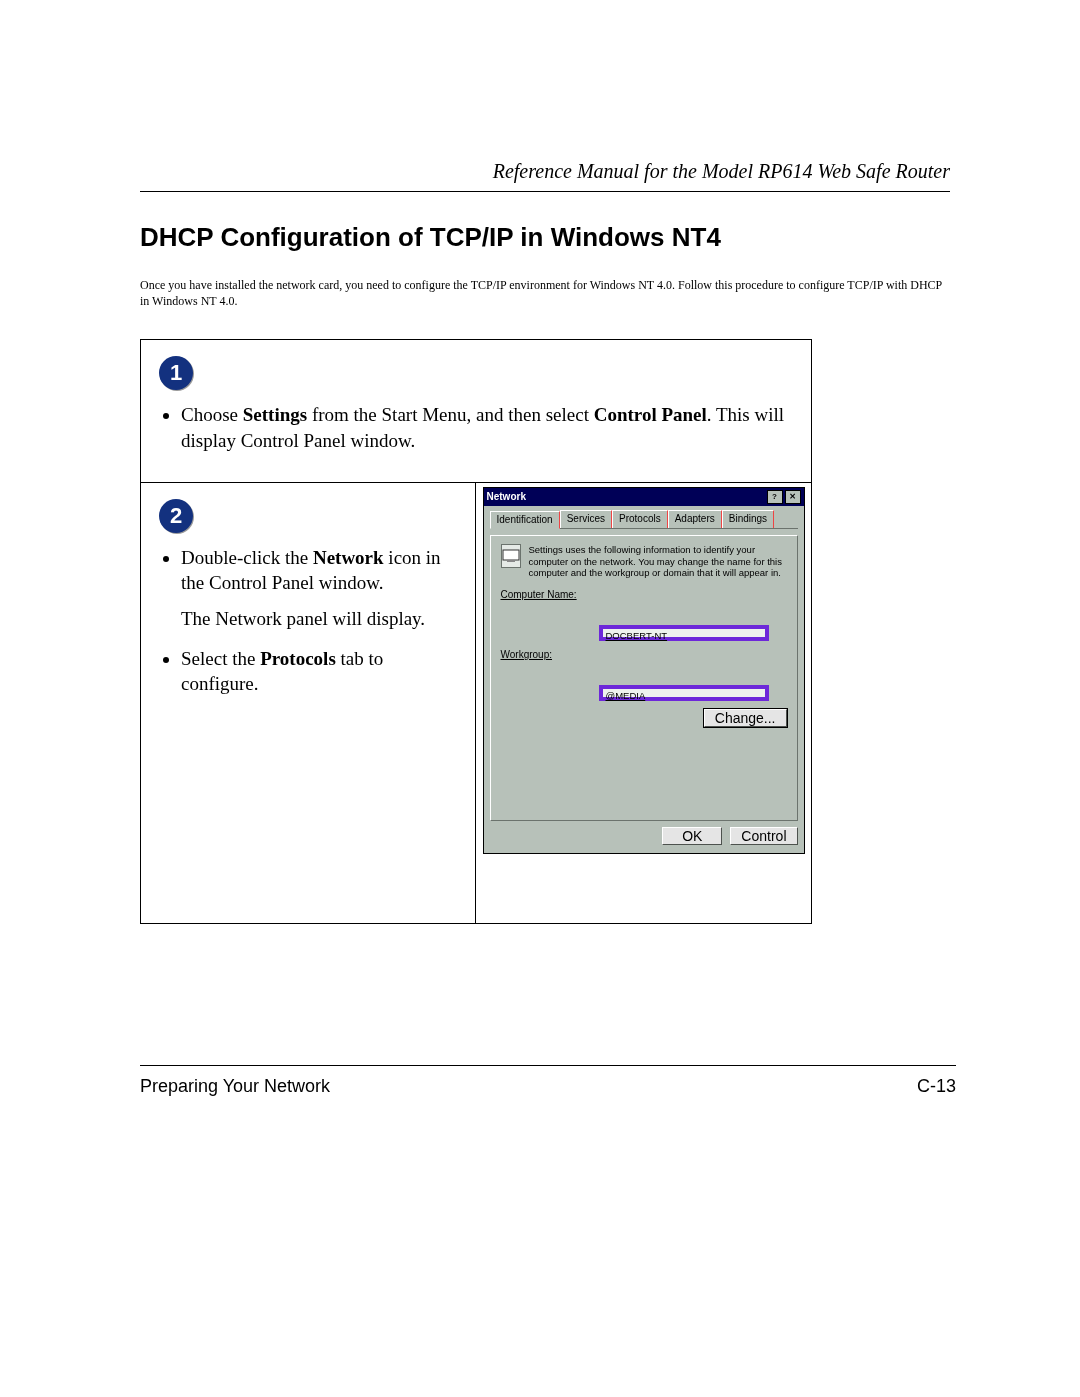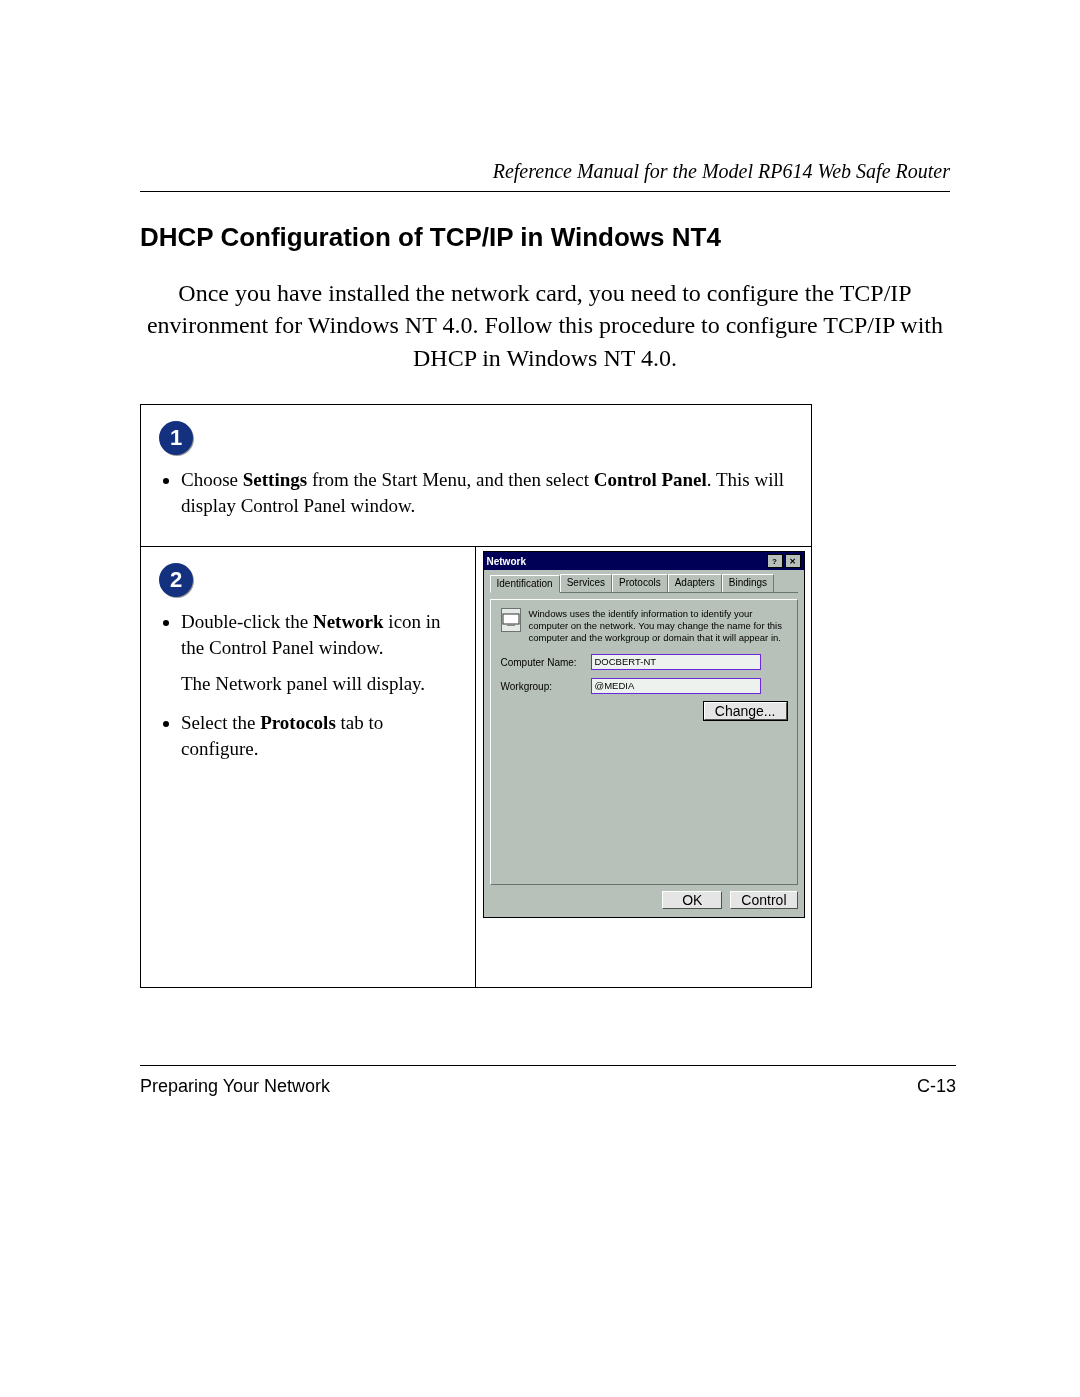--- a/index.html
+++ b/index.html
@@ -29,24 +29,23 @@
     border-top: 1px solid #000;
     margin: 0 0 30px 0;
   }
   h2.section {
     font-family: Helvetica, Arial, sans-serif;
     font-weight: bold;
     font-size: 26px;
     margin: 0 0 24px 0;
   }
   .intro {
-    font-size: 24px;
+    font-size: 12px;
     line-height: 1.35;
     margin: 0 0 30px 0;
-    text-align: center;
   }
   .steps-box {
     border: 1px solid #000;
     width: 670px;
   }
   .step {
     position: relative;
     border-bottom: 1px solid #000;
     padding: 16px 18px 18px 18px;
     min-height: 70px;
@@ -183,30 +182,31 @@
   }
   .desc-row { display: flex; gap: 8px; margin-bottom: 10px; }
   .desc-icon {
     width: 26px; height: 22px;
     background: #e5eae6;
     border: 1px solid #6b736d;
     display: inline-flex; align-items: center; justify-content: center;
     font-size: 10px;
   }
   .desc-text { font-size: 9.5px; line-height: 1.25; flex: 1 1 auto; }
-  .field-row { display: flex; align-items: center; margin-bottom: 8px; }
+  .field-row { display: flex; gap: 8px; margin-bottom: 8px; text-decoration: underline; }
   .field-label { width: 90px; font-size: 10px; }
   .field-input {
     flex: 0 0 170px;
     background: #eef2ee;
-    border: 1px solid #6d28d9;
+    border: 4px solid #6d28d9;
     height: 16px;
     font-size: 9.5px;
     padding: 1px 3px;
     box-sizing: border-box;
+    margin-top: 36px;
   }
   .btn {
     display: inline-block;
     background: #e5e5e5;
     border: 1px solid #000;
     border-top-color: #fff;
     border-left-color: #fff;
     border-right-color: #4d524e;
     border-bottom-color: #4d524e;
     padding: 0 10px;
@@ -282,21 +282,21 @@
               <div class="tab">Bindings</div>
             </div>
             <div class="tab-area">
               <div class="desc-row">
                 <span class="desc-icon">
                   <svg width="18" height="14" viewBox="0 0 18 14">
                     <rect x="1" y="1" width="16" height="10" fill="#fff" stroke="#333"></rect>
                     <rect x="5" y="11" width="8" height="2" fill="#888"></rect>
                   </svg>
                 </span>
-                <span class="desc-text">Windows uses the identify information to identify your computer on the network. You may change the name for this computer and the workgroup or domain that it will appear in.</span>
+                <span class="desc-text">Settings uses the following information to identify your computer on the network. You may change the name for this computer and the workgroup or domain that it will appear in.</span>
               </div>
               <div class="field-row">
                 <span class="field-label">Computer Name:</span>
                 <span class="field-input">DOCBERT-NT</span>
               </div>
               <div class="field-row">
                 <span class="field-label">Workgroup:</span>
                 <span class="field-input">@MEDIA</span>
               </div>
               <div class="change-wrap">

